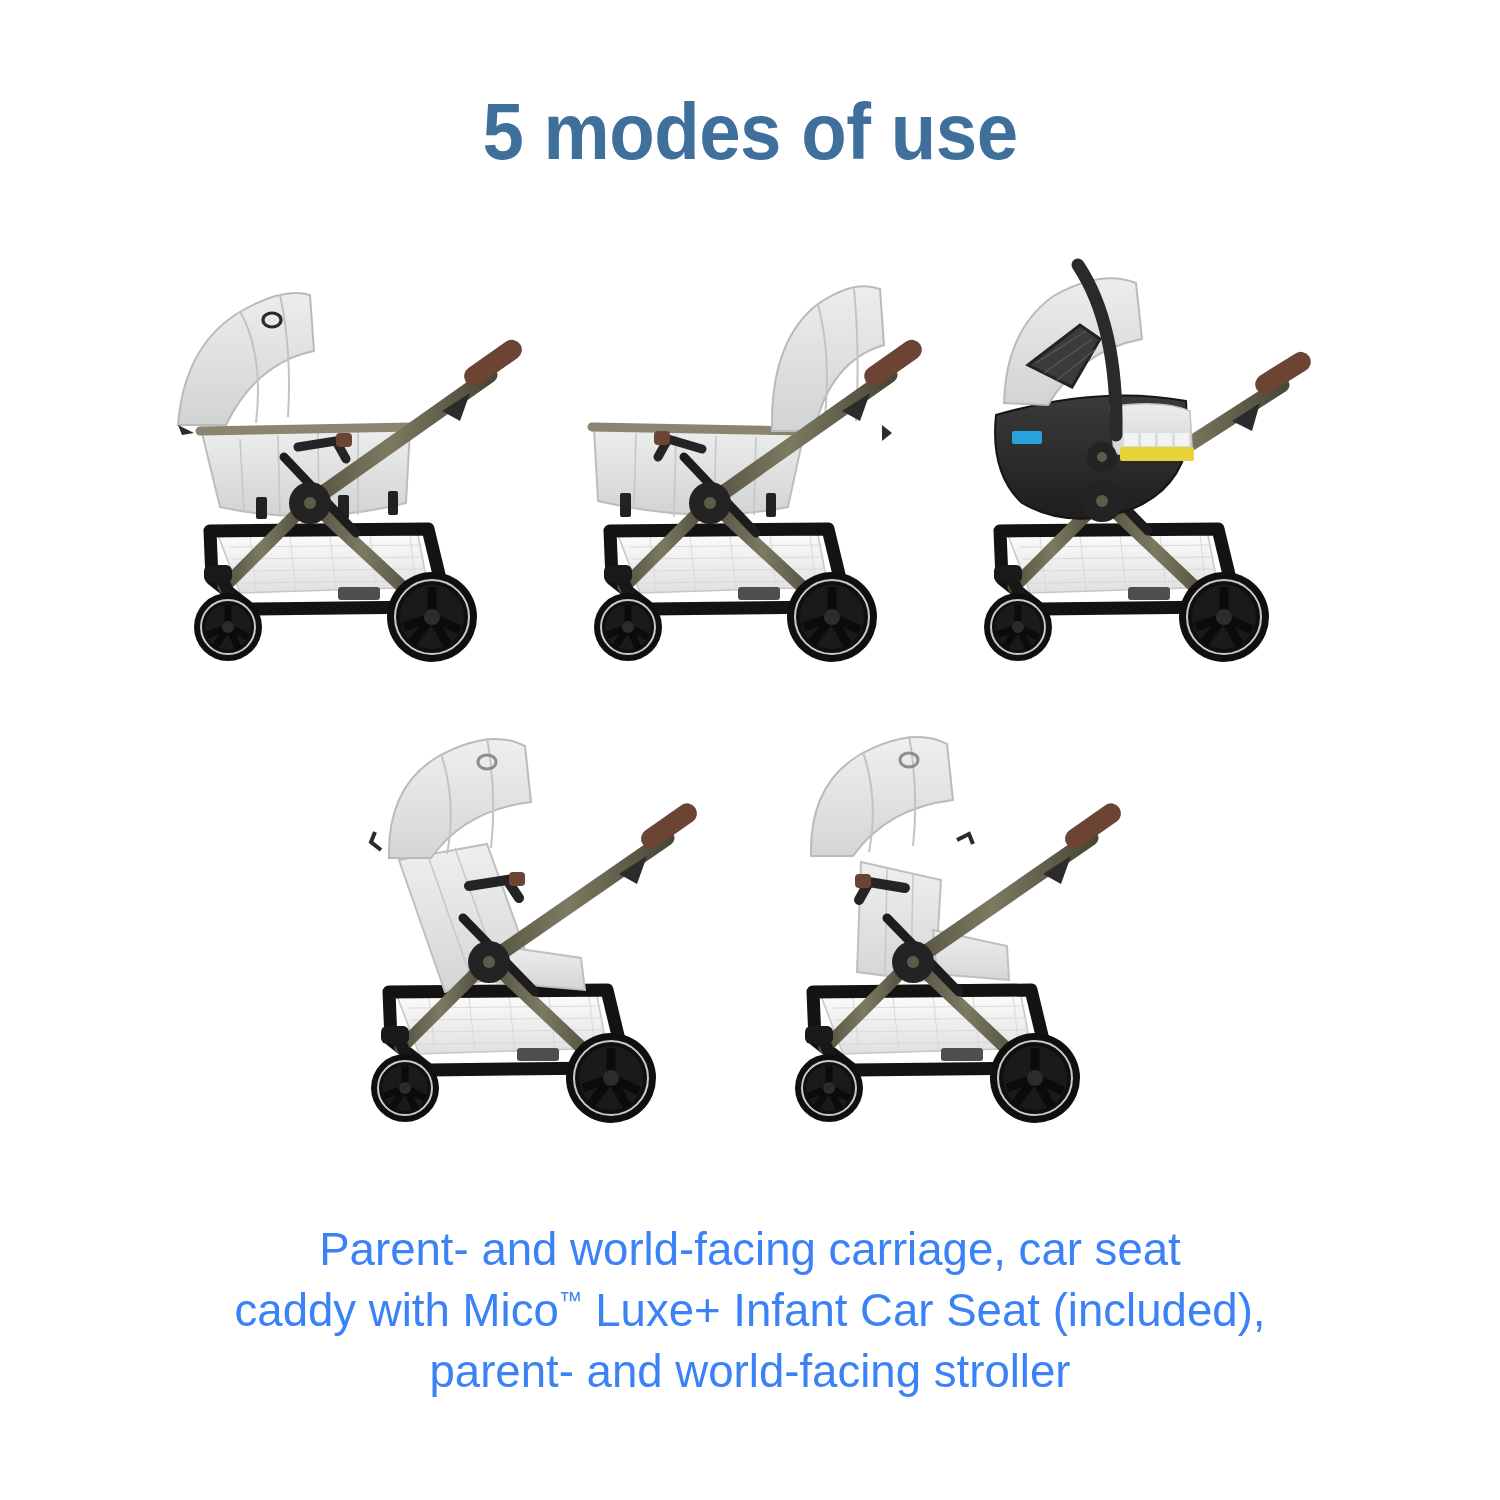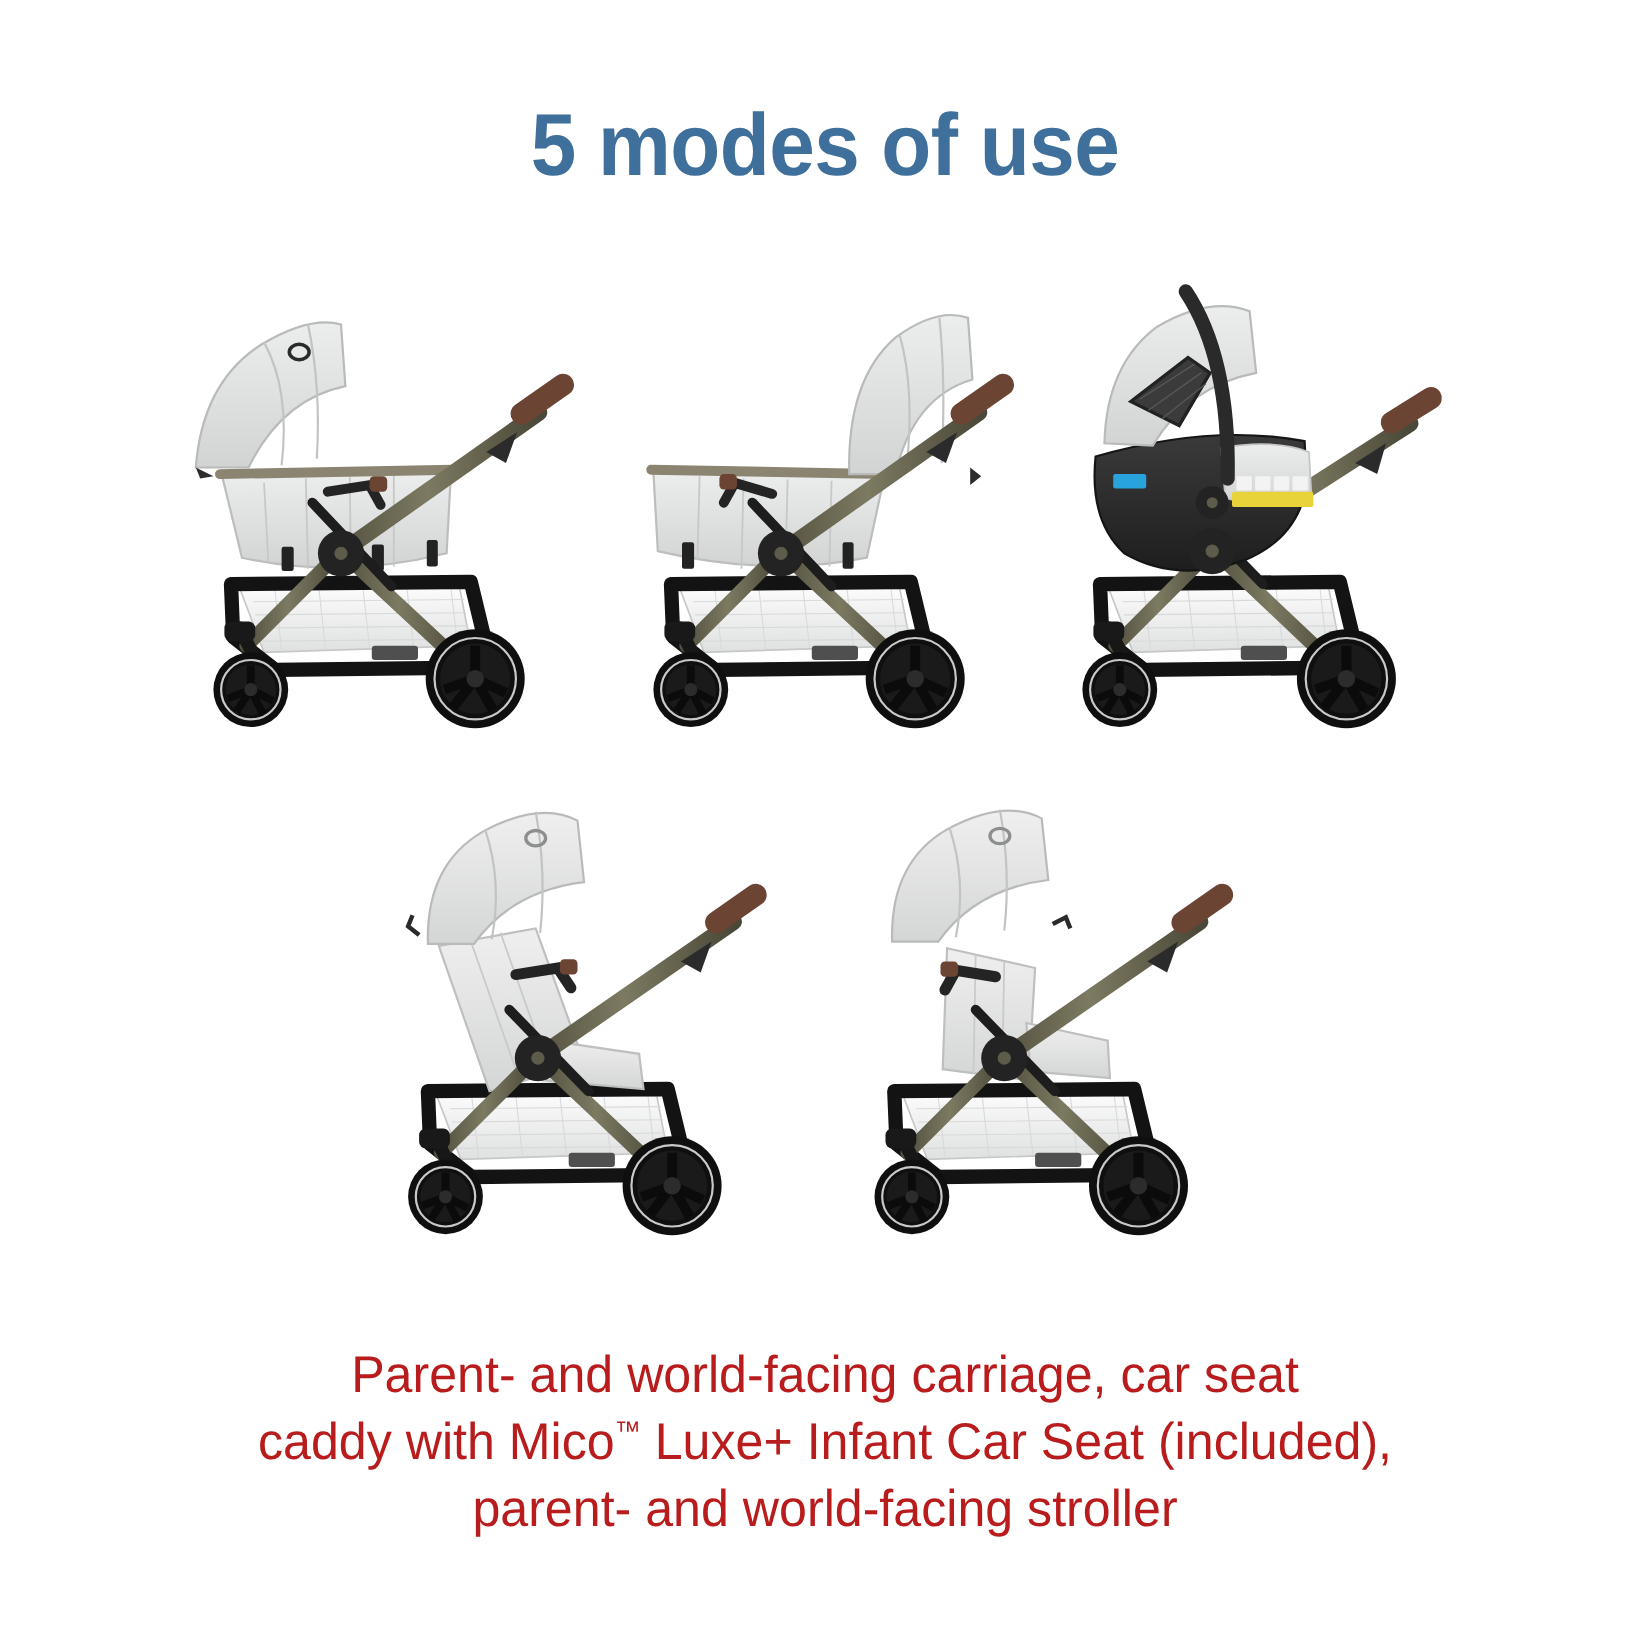--- a/index.html
+++ b/index.html
@@ -25,21 +25,21 @@
 
   .gallery{position:absolute;left:0;top:235px;width:1500px;height:940px;}
   .row{position:absolute;left:0;width:1500px;display:flex;justify-content:center;}
   .row-top{top:0;gap:0px;}
   .row-bottom{top:455px;gap:30px;}
   .unit{position:relative;}
 
   .caption{
     position:absolute;left:0;top:1218px;width:1500px;
     text-align:center;
-    color:#b91c1c;
+    color:#3b82f6;
     font-size:47px;
     line-height:61px;
     font-stretch:condensed;
   }
   .caption .ln{display:block;white-space:nowrap;transform:scaleX(0.97);}
   .caption sup{font-size:0.52em;vertical-align:super;line-height:0;}
 </style>
 </head>
 <body>
 

